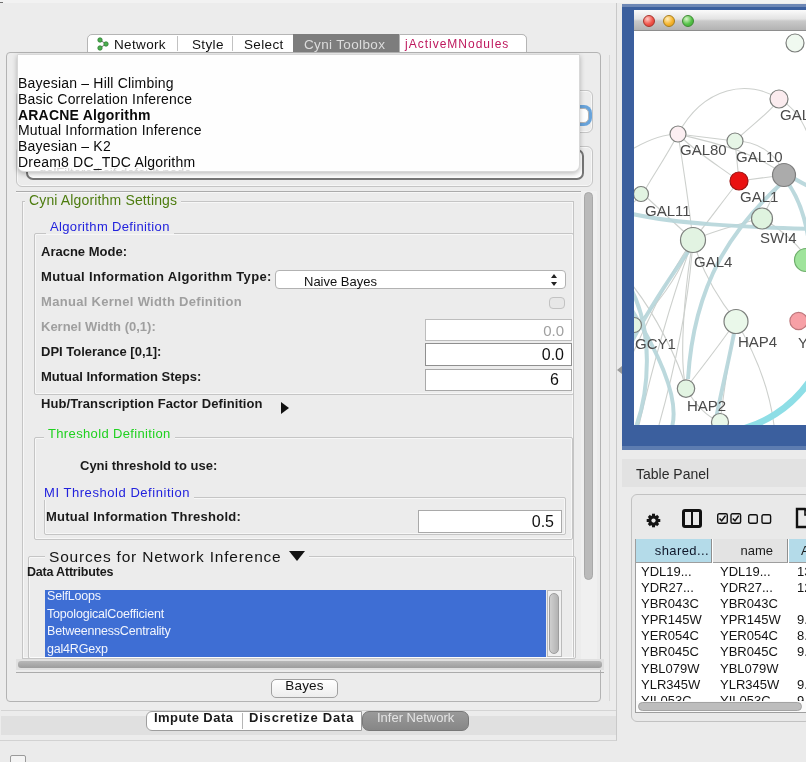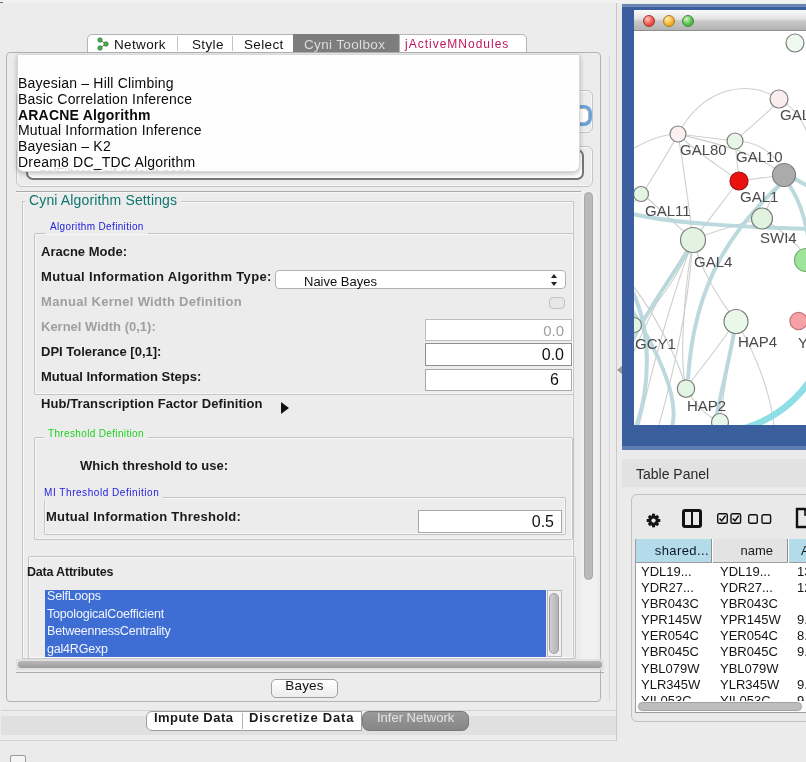--- a/index.html
+++ b/index.html
@@ -3,21 +3,21 @@
 <meta charset="utf-8">
 <style>
 * { margin:0; padding:0; box-sizing:border-box; }
 html,body { width:806px; height:762px; overflow:hidden; }
 body { background:#ebebeb; font-family:"Liberation Sans", sans-serif; position:relative; }
 .abs { position:absolute; }
 .b { font-weight:bold; }
 .lbl { font-size:13px; font-weight:bold; color:#1a1a1a; white-space:nowrap; }
 .dis { color:#9f9f9f; }
 .group { position:absolute; border:1px solid #c5c5c5; border-radius:2px; box-shadow:inset 0 0 0 1px rgba(255,255,255,.6); }
-.gtitle { position:absolute; font-size:10px; background:#ececec; padding:0 4px; white-space:nowrap; line-height:15px; }
+.gtitle { position:absolute; font-size:13px; background:#ececec; padding:0 4px; white-space:nowrap; line-height:15px; }
 .combo { position:absolute; background:#fff; border:1px solid #b2b2b2; border-radius:4px; font-size:13px; color:#111; }
 .combo .tx { position:absolute; left:9px; top:50%; transform:translateY(calc(-50% + 1px)); white-space:nowrap; }
 .combo .ar { position:absolute; right:7px; top:50%; transform:translateY(-50%); width:8px; height:14px; }
 .fld { position:absolute; background:#fff; border:1px solid #a9a9a9; font-size:16px; color:#111; text-align:right; }
 .fld span { position:absolute; right:7px; top:50%; transform:translateY(-50%); }
 </style>
 </head>
 <body>
 
 <div class="abs" style="left:0;top:0;width:806px;height:3px;background:#f2f2f2;"></div>
@@ -51,21 +51,21 @@
   <div class="abs" style="left:609px;top:52px;width:1px;height:646px;background:#d8d8d8;"></div>
 
   <div class="group" style="left:16px;top:87px;width:577px;height:43px;border-radius:6px;"></div>
   <div class="abs" style="left:24px;top:105px;width:565px;height:15px;background:#fff;border:1px solid #b5b5b5;border-radius:5px;box-shadow:0 0 0 3px rgba(90,155,216,.9);"></div>
   <div class="group" style="left:16px;top:143px;width:577px;height:41px;border-radius:6px;"></div>
   <div class="abs" style="left:26px;top:146px;width:558px;height:31px;background:#fff;border:2.5px solid #767676;border-radius:7px;"></div>
 
   <div class="abs" style="left:16px;top:188px;width:581px;height:2px;border-top:1px solid #ababab;border-bottom:1px solid #f7f7f7;"></div>
 
   <div class="group" style="left:22px;top:198px;width:552px;height:458px;border-radius:0;"></div>
-  <div class="gtitle" style="left:25px;top:190px;color:#0f766e;font-size:14px;letter-spacing:.15px;">Cyni Algorithm Settings</div>
+  <div class="gtitle" style="left:25px;top:190px;color:#4d7c0f;font-size:14px;letter-spacing:.15px;">Cyni Algorithm Settings</div>
 
   <div class="group" style="left:34px;top:230px;width:540px;height:162px;"></div>
   <div class="gtitle" style="left:46px;top:216px;color:#2222dd;letter-spacing:.35px;">Algorithm Definition</div>
 
   <div class="lbl" style="position:absolute;left:41px;top:241px;">Aracne Mode:</div>
 
   <div class="lbl" style="position:absolute;left:41px;top:266px;letter-spacing:.35px;">Mutual Information Algorithm Type:</div>
   <div class="combo" style="left:275px;top:267px;width:291px;height:19px;">
     <span class="tx" style="left:28px;">Naive Bayes</span>
     <svg class="ar" viewBox="0 0 8 14">
@@ -91,31 +91,32 @@
   <div class="fld" style="left:425px;top:366px;width:147px;height:22px;">
       <span style="right:12px;">6</span>
     </div>
 
   <div class="lbl" style="position:absolute;left:41px;top:393px;letter-spacing:.1px;">Hub/Transcription Factor Definition</div>
   <div class="abs" style="left:281px;top:399px;width:0;height:0;border-left:8.5px solid #111;border-top:6px solid transparent;border-bottom:6px solid transparent;"></div>
 
   <div class="group" style="left:34px;top:434px;width:539px;height:103px;"></div>
   <div class="gtitle" style="left:44px;top:423px;color:#1fd11f;letter-spacing:.35px;">Threshold Definition</div>
 
-  <div class="lbl" style="position:absolute;left:80px;top:455px;">Which threshold to use:</div>
+  <div class="lbl" style="position:absolute;left:80px;top:455px;">Cyni threshold to use:</div>
 
   <div class="group" style="left:44px;top:494px;width:522px;height:38px;"></div>
   <div class="gtitle" style="left:40px;top:482px;color:#2222dd;letter-spacing:.55px;">MI Threshold Definition</div>
 
   <div class="lbl" style="position:absolute;left:46px;top:506px;letter-spacing:.25px;">Mutual Information Threshold:</div>
   <div class="fld" style="left:418px;top:507px;width:144px;height:23px;">
       <span>0.5</span>
     </div>
 
   <div class="group" style="left:28px;top:553px;width:548px;height:103px;"></div>
+  <div class="abs" style="left:45px;top:545px;background:#ececec;padding:0 4px;font-size:15.5px;letter-spacing:.8px;color:#141414;white-space:nowrap;">Sources for Network Inference <span style="display:inline-block;width:0;height:0;border-top:10px solid #131313;border-left:8px solid transparent;border-right:8px solid transparent;vertical-align:1px;margin-left:2px;"></span></div>
 
   <div class="lbl" style="position:absolute;left:27px;top:562px;font-size:12.5px;letter-spacing:-.2px;">Data Attributes</div>
 
   <div class="abs" style="left:45px;top:587px;width:501px;height:67px;background:#3e6ed4;overflow:hidden;">
     <div style="position:absolute;left:2px;top:-2px;font-size:12.5px;letter-spacing:-.2px;color:#f2f5fd;line-height:17.5px;">SelfLoops<br>TopologicalCoefficient<br>BetweennessCentrality<br>gal4RGexp</div>
   </div>
   <div class="abs" style="left:547px;top:587px;width:15px;height:67px;background:#f1f1f1;border:1px solid #bbb;"></div>
   <div class="abs" style="left:549px;top:590px;width:10px;height:61px;background:linear-gradient(90deg,#cfcfcf,#b3b3b3);border:1px solid #9d9d9d;border-radius:5px;"></div>
 
   <div class="abs" style="left:581px;top:188px;width:16px;height:468px;background:#f0f0f0;"></div>

